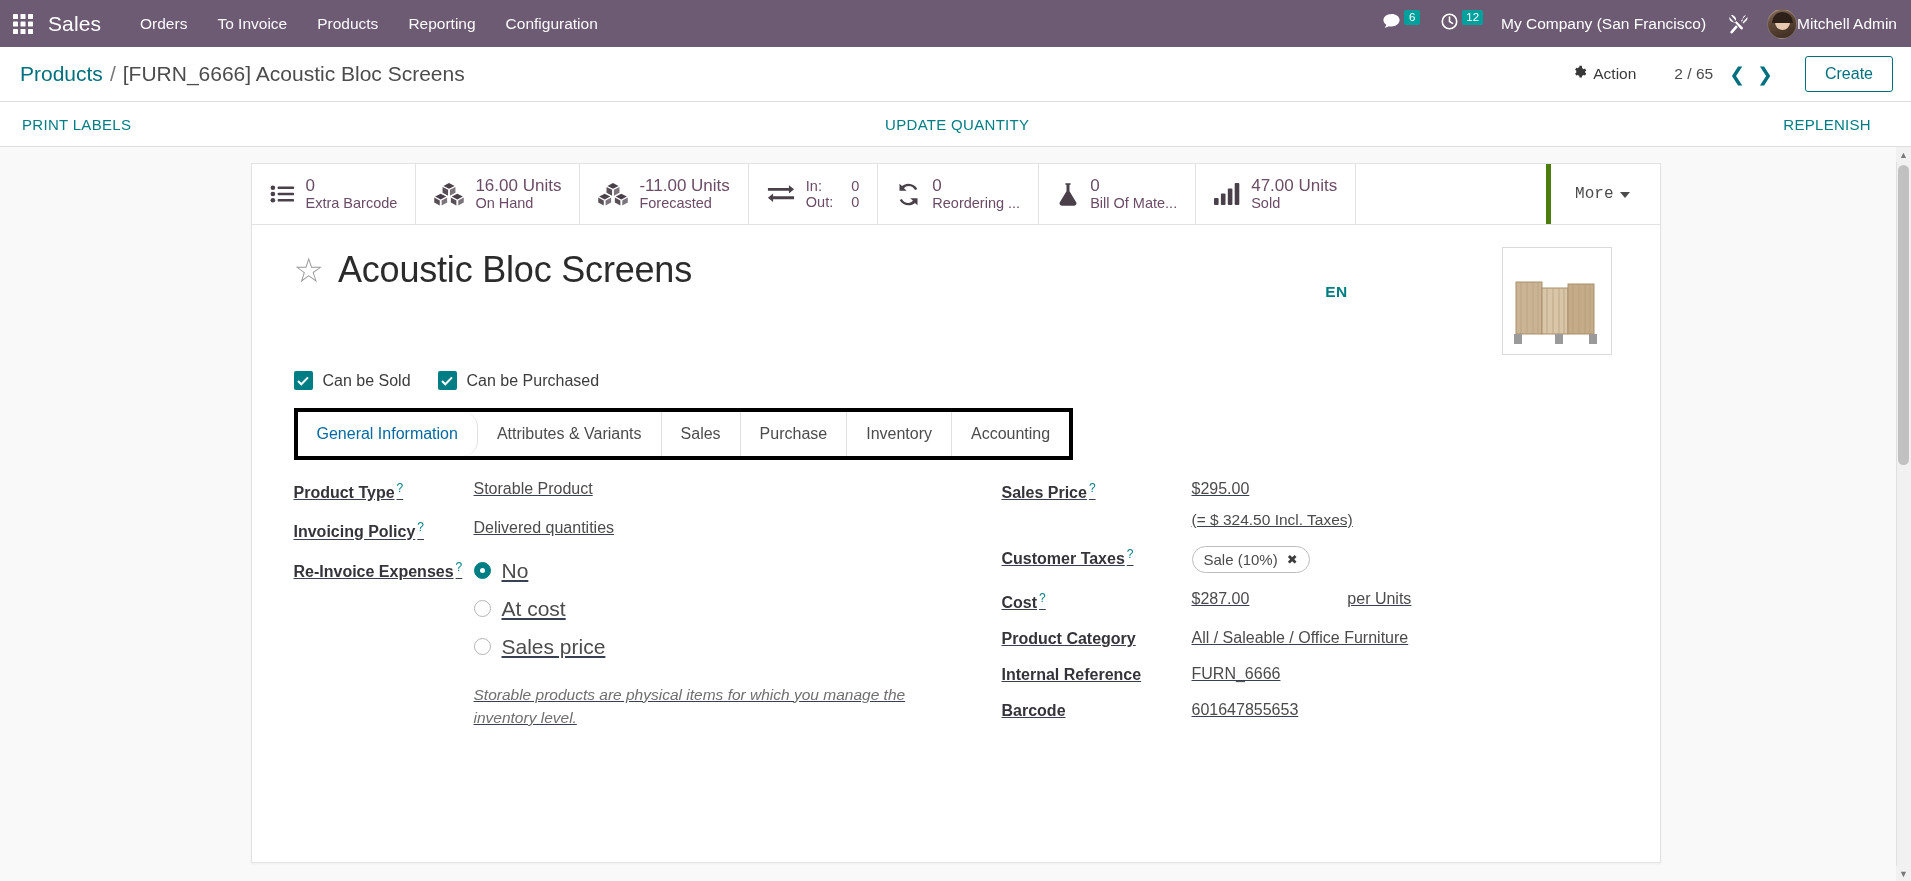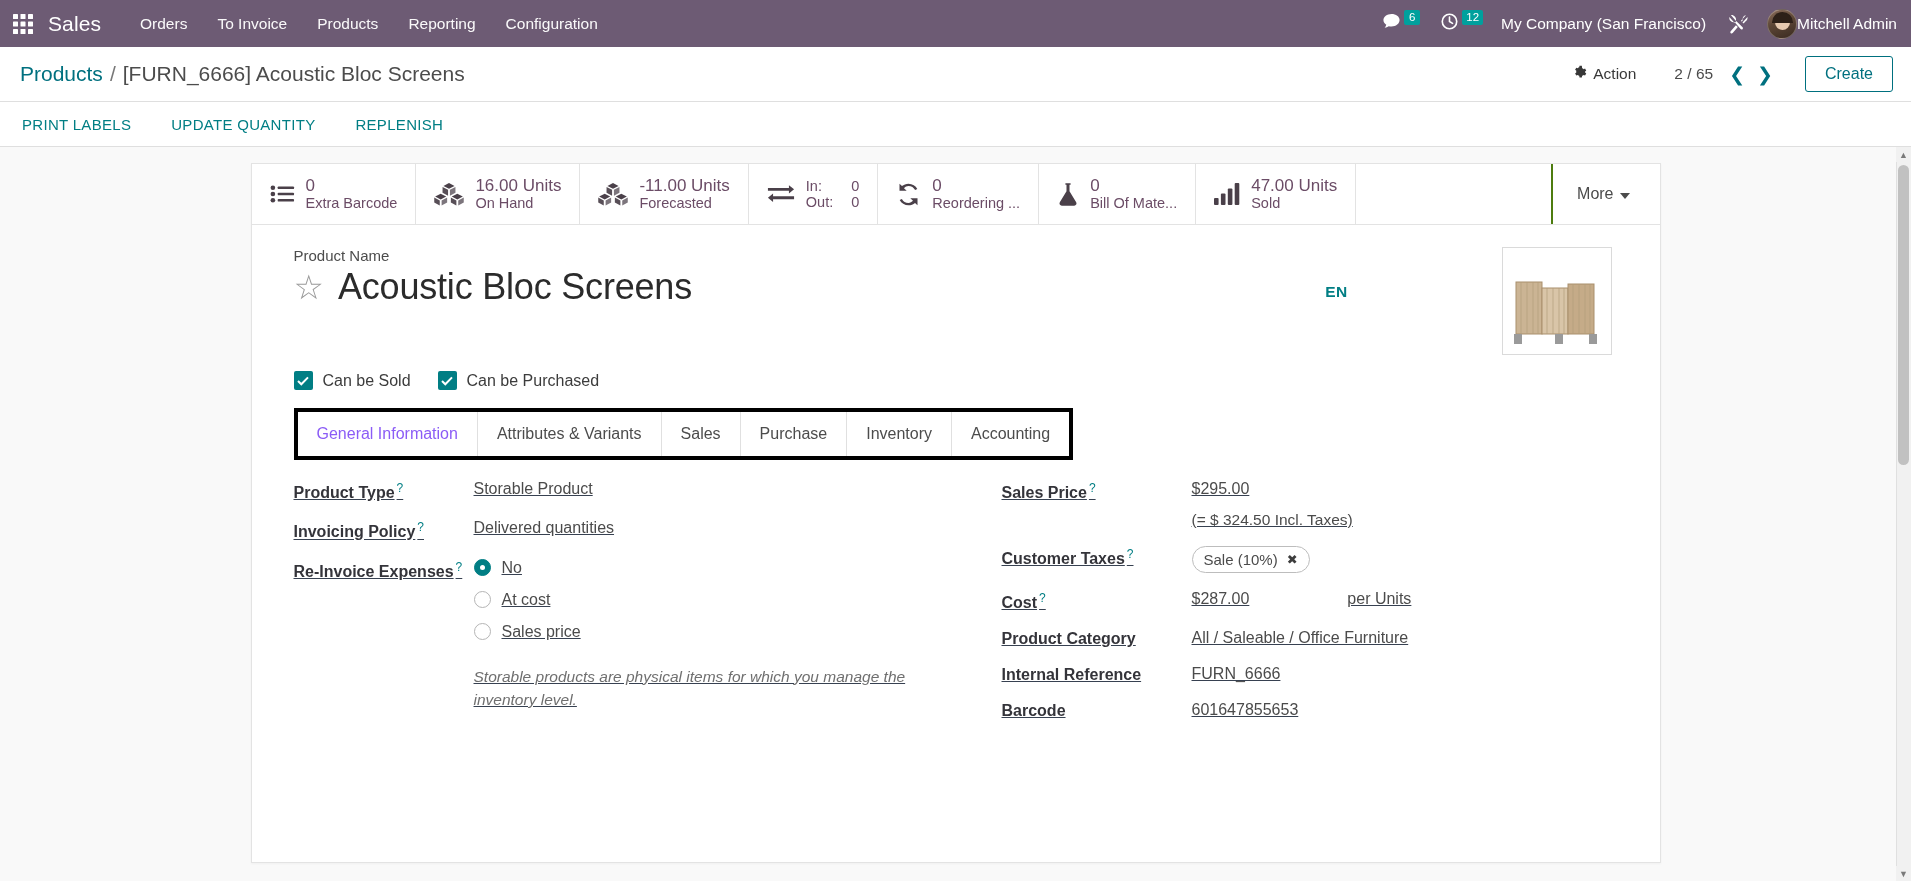--- a/index.html
+++ b/index.html
@@ -159,20 +159,21 @@
 
   
   .action-row {
     background: #fff;
     border-bottom: 1px solid #dfdfdf;
     display: flex;
     align-items: center;
     height: 45px;
     padding-left: 22px;
     gap: 0;
+    justify-content: space-between;
   }
   .action-row .abtn {
     color: #017e84;
     font-size: 15px;
     letter-spacing: .3px;
     padding: 6px 18px 6px 0;
     margin-right: 22px;
     cursor: pointer;
     text-transform: uppercase;
     white-space: nowrap;
@@ -218,22 +219,23 @@
   .stat-value { font-size: 17px; color: #6b4c66; }
   .stat-label { font-size: 14.5px; color: #6b4c66; }
   .stat-inout { display: grid; grid-template-columns: auto auto; gap: 0 18px; font-size: 14.5px; color: #6b4c66; }
   .more-btn {
     margin-left: auto;
     display: flex; align-items: center; gap: 6px;
     padding: 0 30px 0 24px;
     font-size: 16px;
     color: #4b4b4b;
     cursor: pointer;
-    border-left: 2px solid #4d7c0f;
+    border-left: 5px solid #4d7c0f;
     white-space: nowrap;
+    font-family: Liberation Mono, monospace;
   }
 
   
   .prod-head {
     padding: 22px 26px 0 42px;
     display: flex;
   }
   .prod-head-left { flex: 1; min-width: 0; }
   .field-label-sm {
     font-size: 15px;
@@ -302,21 +304,21 @@
   .tab {
     padding: 13px 19px;
     font-size: 16px;
     color: #4c4c4c;
     border-right: 1px solid #e0e0e0;
     cursor: pointer;
     white-space: nowrap;
     background: #fff;
   }
   .tab:last-child { border-right: none; }
-  .tab.active { color: #8b5cf6; }
+  .tab.active { color: #0369a1; border-radius: 15px; }
 
   
   .form-grid {
     display: flex;
     padding: 20px 30px 0 42px;
     gap: 0;
     text-decoration: underline;
   }
   .col { width: 50%; }
   .col-right { padding-left: 40px; }
@@ -355,21 +357,21 @@
     width: 17px; height: 17px; border-radius: 50%;
     border: 1px solid #b5b5b5; background: #fff; flex: none;
     position: relative;
   }
   .radio.sel { border-color: #017e84; background: #017e84; }
   .radio.sel::after {
     content: "";
     position: absolute; left: 5px; top: 5px;
     width: 5px; height: 5px; border-radius: 50%; background: #fff;
   }
-  .radio-label { font-size: 16px; color: #4b4b4b; }
+  .radio-label { font-size: 21px; color: #4b4b4b; }
   .hint {
     font-style: italic;
     color: #6f6f6f;
     font-size: 15.5px;
     line-height: 1.5;
     margin-top: 24px;
     max-width: 470px;
   }
   .hint + .hint { margin-top: 13px; }
   .subnote { font-size: 15.5px; color: #4b4b4b; margin-top: 13px; }
@@ -633,21 +635,20 @@
         <span>
           <svg width="10" height="6" viewBox="0 0 10 6" aria-hidden="true">
             <path fill="#4b4b4b" d="M0 0h10L5 6z"></path>
           </svg>
         </span>
       </div>
     </div>
 
     <div class="prod-head">
       <div class="prod-head-left">
-        <div class="field-label-sm">Product Name</div>
         <div class="prod-title-row">
           <span class="star-icon">☆</span>
           <span class="prod-title">Acoustic Bloc Screens</span>
         </div>
       </div>
       <div class="prod-head-mid">
         <span class="lang-badge">EN</span>
       </div>
       <div class="prod-image">
         <svg class="screen-art" viewBox="0 0 92 74" aria-hidden="true">

